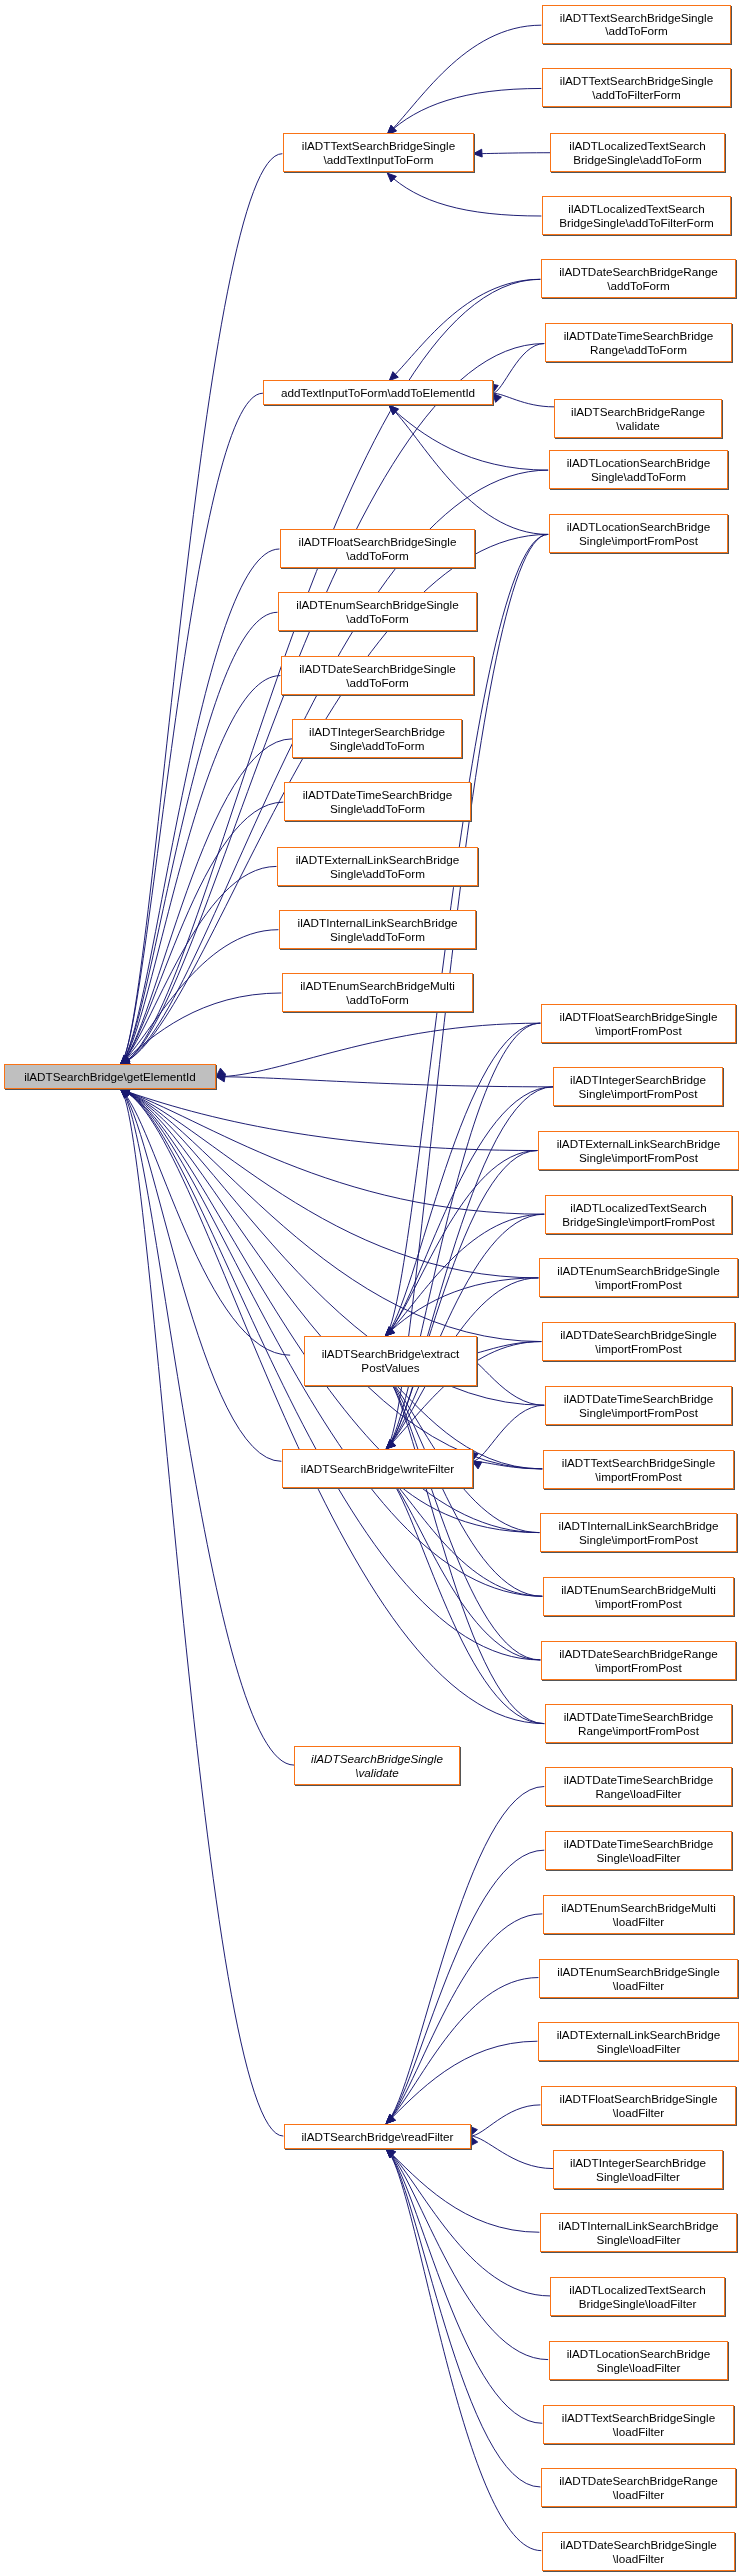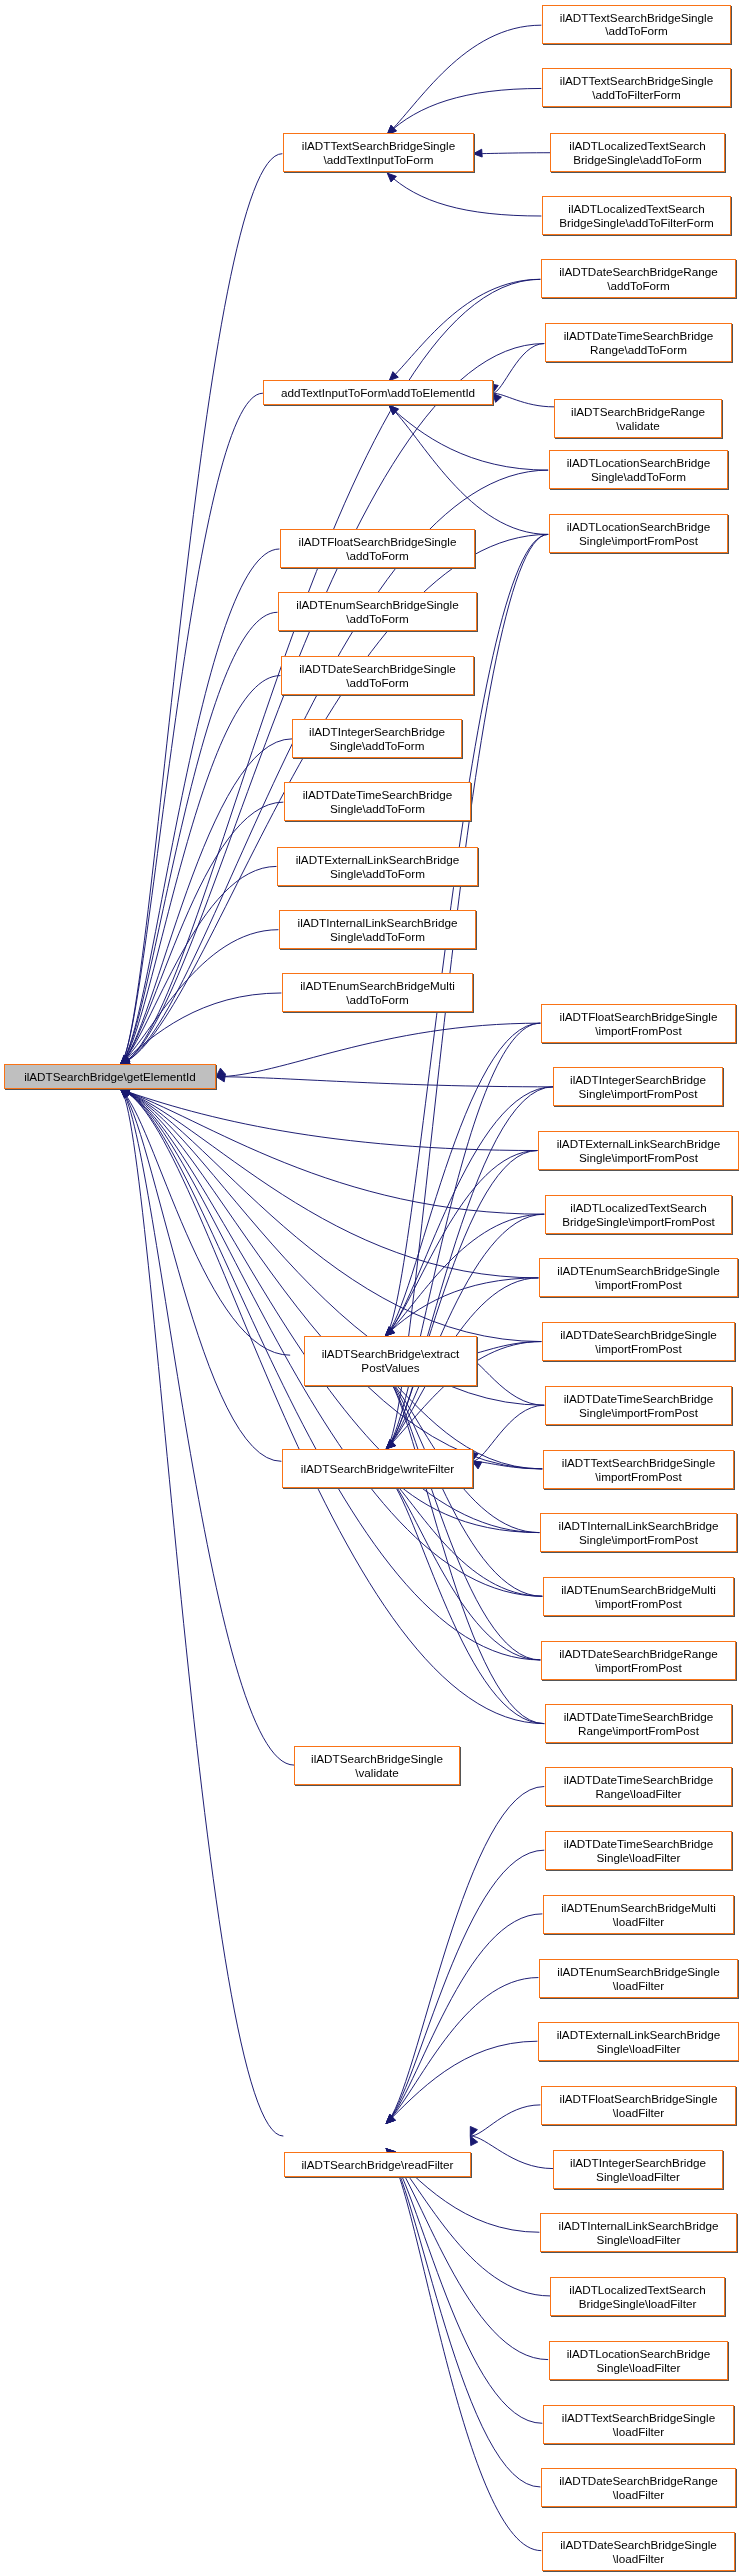--- a/index.html
+++ b/index.html
@@ -191,23 +191,23 @@
 Single\addToForm</div>
     <div class="node" style="left: 277px; top: 847px; width: 201px; height: 39px;">ilADTExternalLinkSearchBridge
 Single\addToForm</div>
     <div class="node" style="left: 279px; top: 910px; width: 197px; height: 39px;">ilADTInternalLinkSearchBridge
 Single\addToForm</div>
     <div class="node" style="left: 282px; top: 973px; width: 191px; height: 39px;">ilADTEnumSearchBridgeMulti
 \addToForm</div>
     <div class="node" style="left: 304px; top: 1336px; width: 173px; height: 50px;">ilADTSearchBridge\extract
 PostValues</div>
     <div class="node" style="left: 282px; top: 1449px; width: 191px; height: 39px;">ilADTSearchBridge\writeFilter</div>
-    <div class="node" style="left: 294px; top: 1746px; width: 166px; height: 39px;">ilADTSearchBridgeSingle
+    <div class="node" style="left: 294px; top: 1746px; width: 166px; height: 39px; font-style: italic;">ilADTSearchBridgeSingle
 \validate</div>
-    <div class="node" style="left: 284px; top: 2124px; width: 187px; height: 25px; margin-top: 28px;">ilADTSearchBridge\readFilter</div>
+    <div class="node" style="left: 284px; top: 2124px; width: 187px; height: 25px;">ilADTSearchBridge\readFilter</div>
     <div class="node" style="left: 542px; top: 4.9px; width: 189px; height: 39px;">ilADTTextSearchBridgeSingle
 \addToForm</div>
     <div class="node" style="left: 542px; top: 68px; width: 189px; height: 39px;">ilADTTextSearchBridgeSingle
 \addToFilterForm</div>
     <div class="node" style="left: 550px; top: 133px; width: 175px; height: 39px;">ilADTLocalizedTextSearch
 BridgeSingle\addToForm</div>
     <div class="node" style="left: 542px; top: 196px; width: 189px; height: 39px;">ilADTLocalizedTextSearch
 BridgeSingle\addToFilterForm</div>
     <div class="node" style="left: 541px; top: 259px; width: 195px; height: 39px;">ilADTDateSearchBridgeRange
 \addToForm</div>

